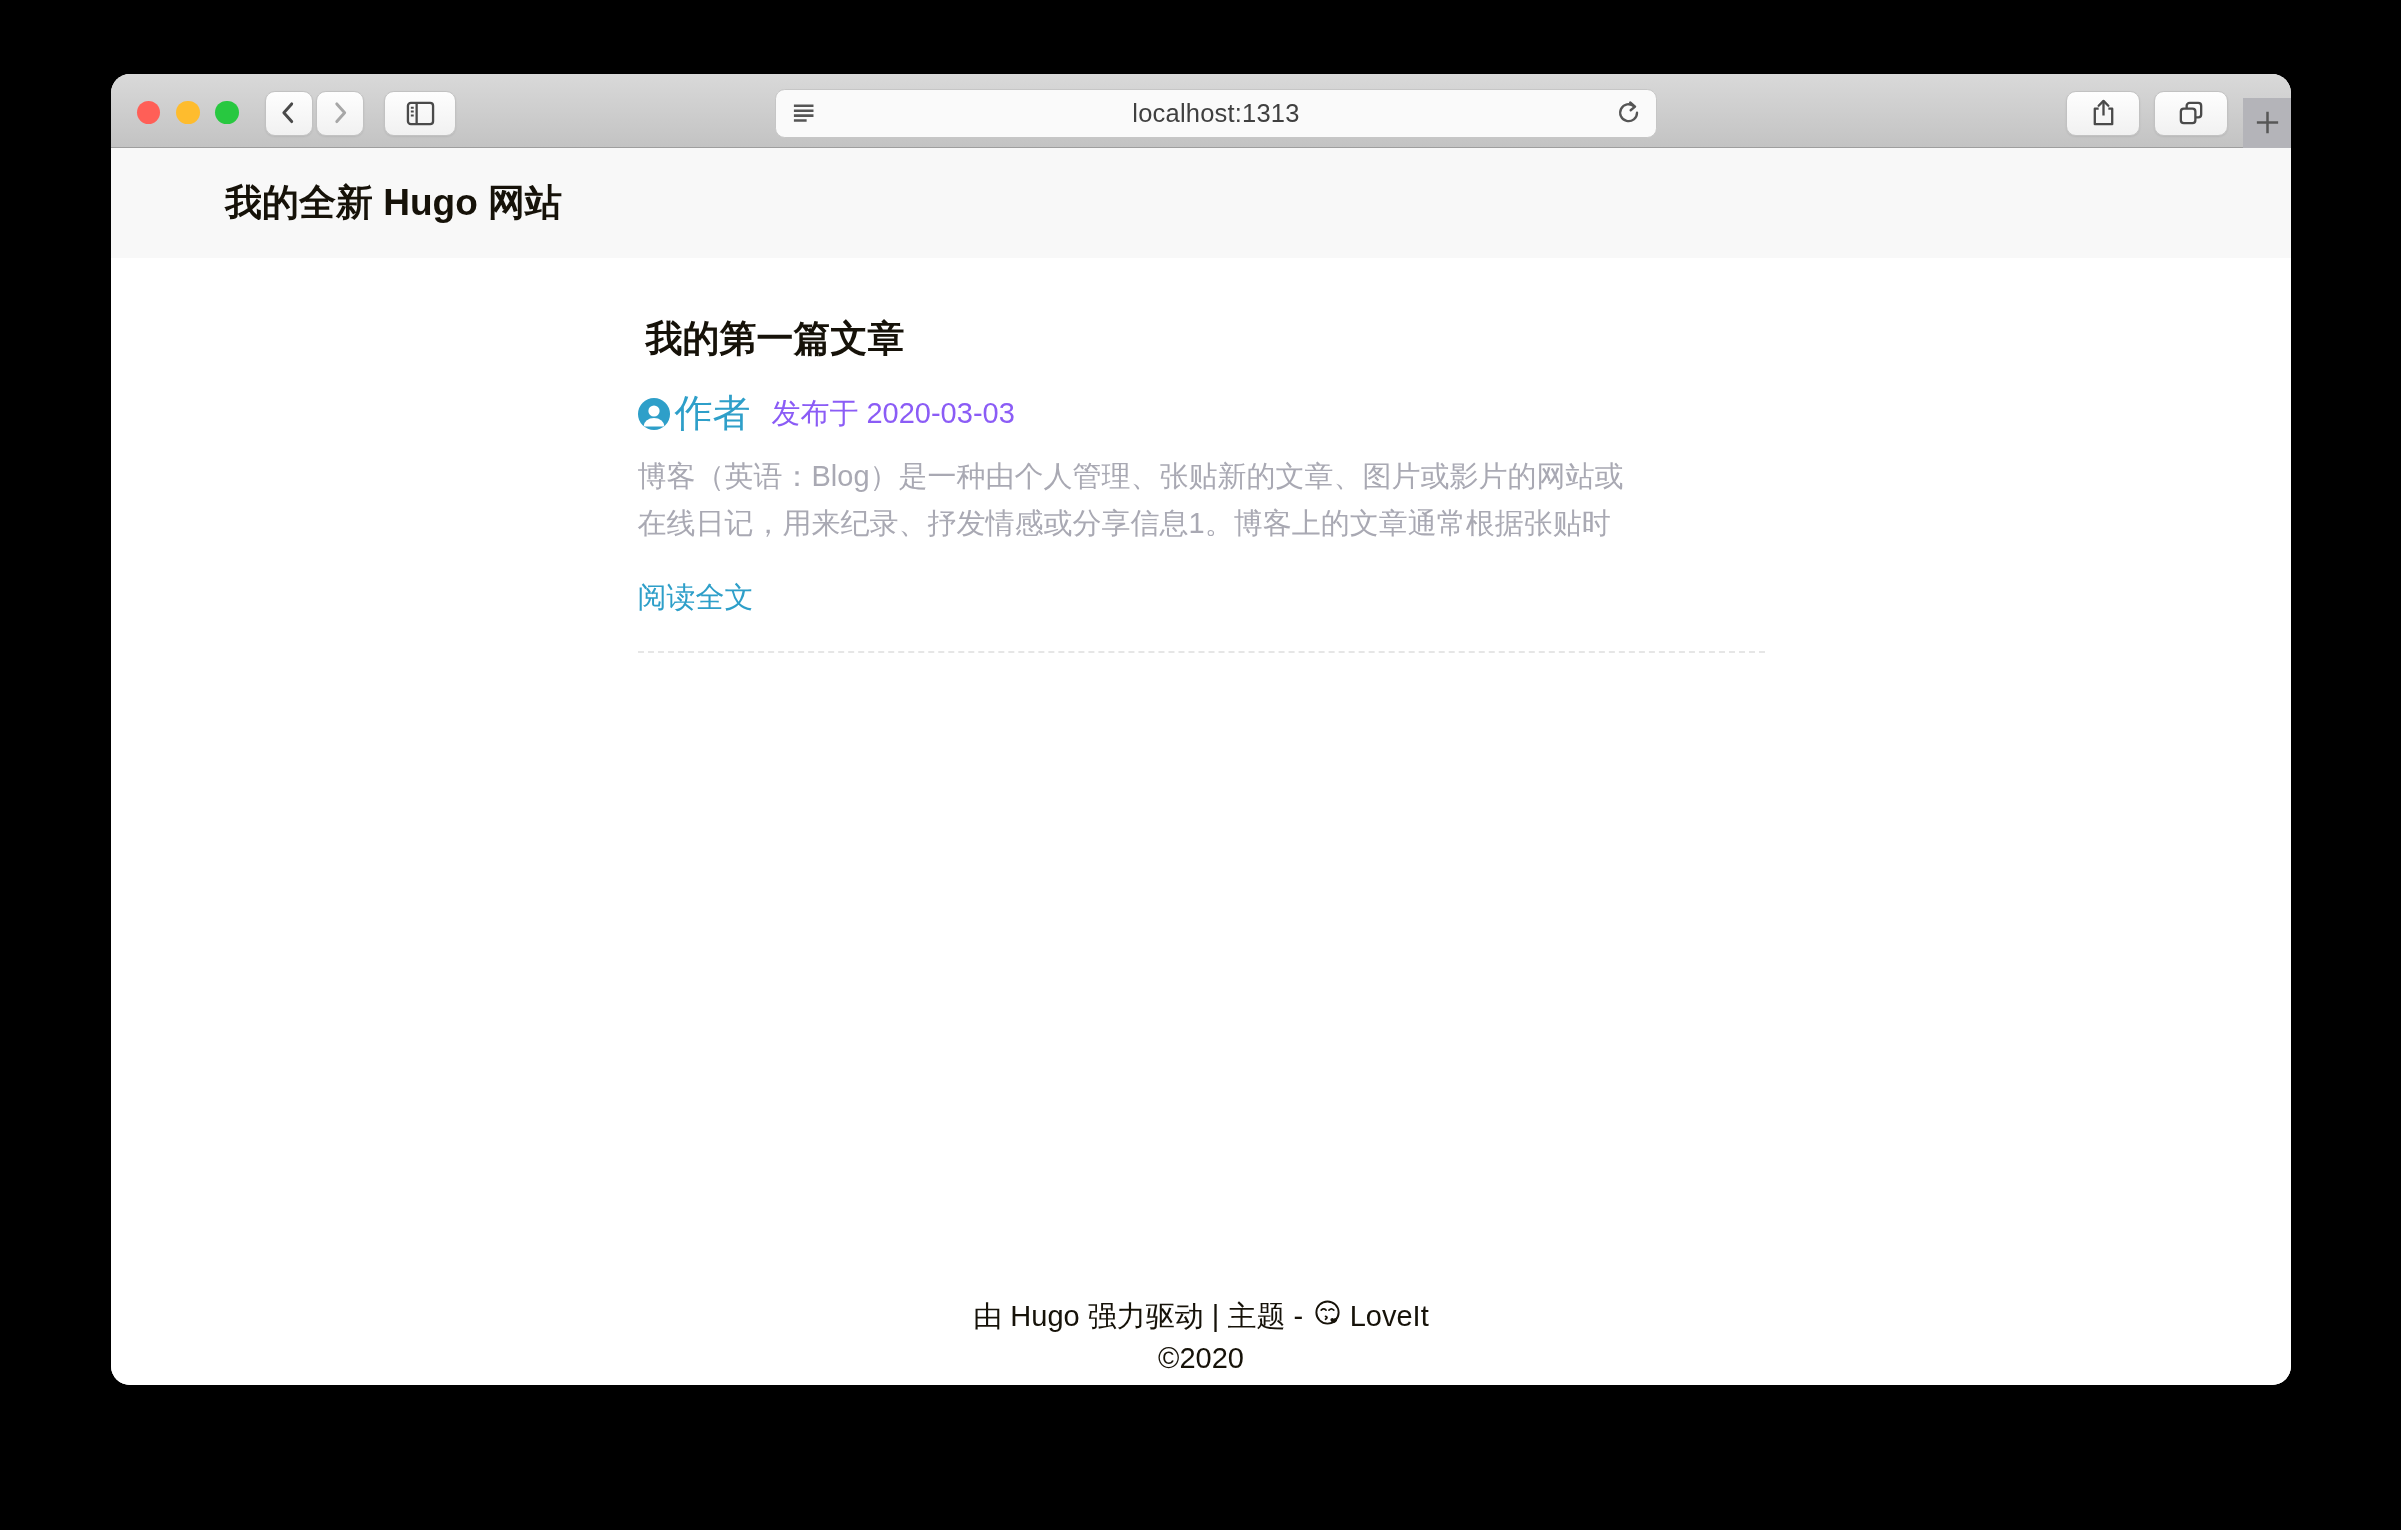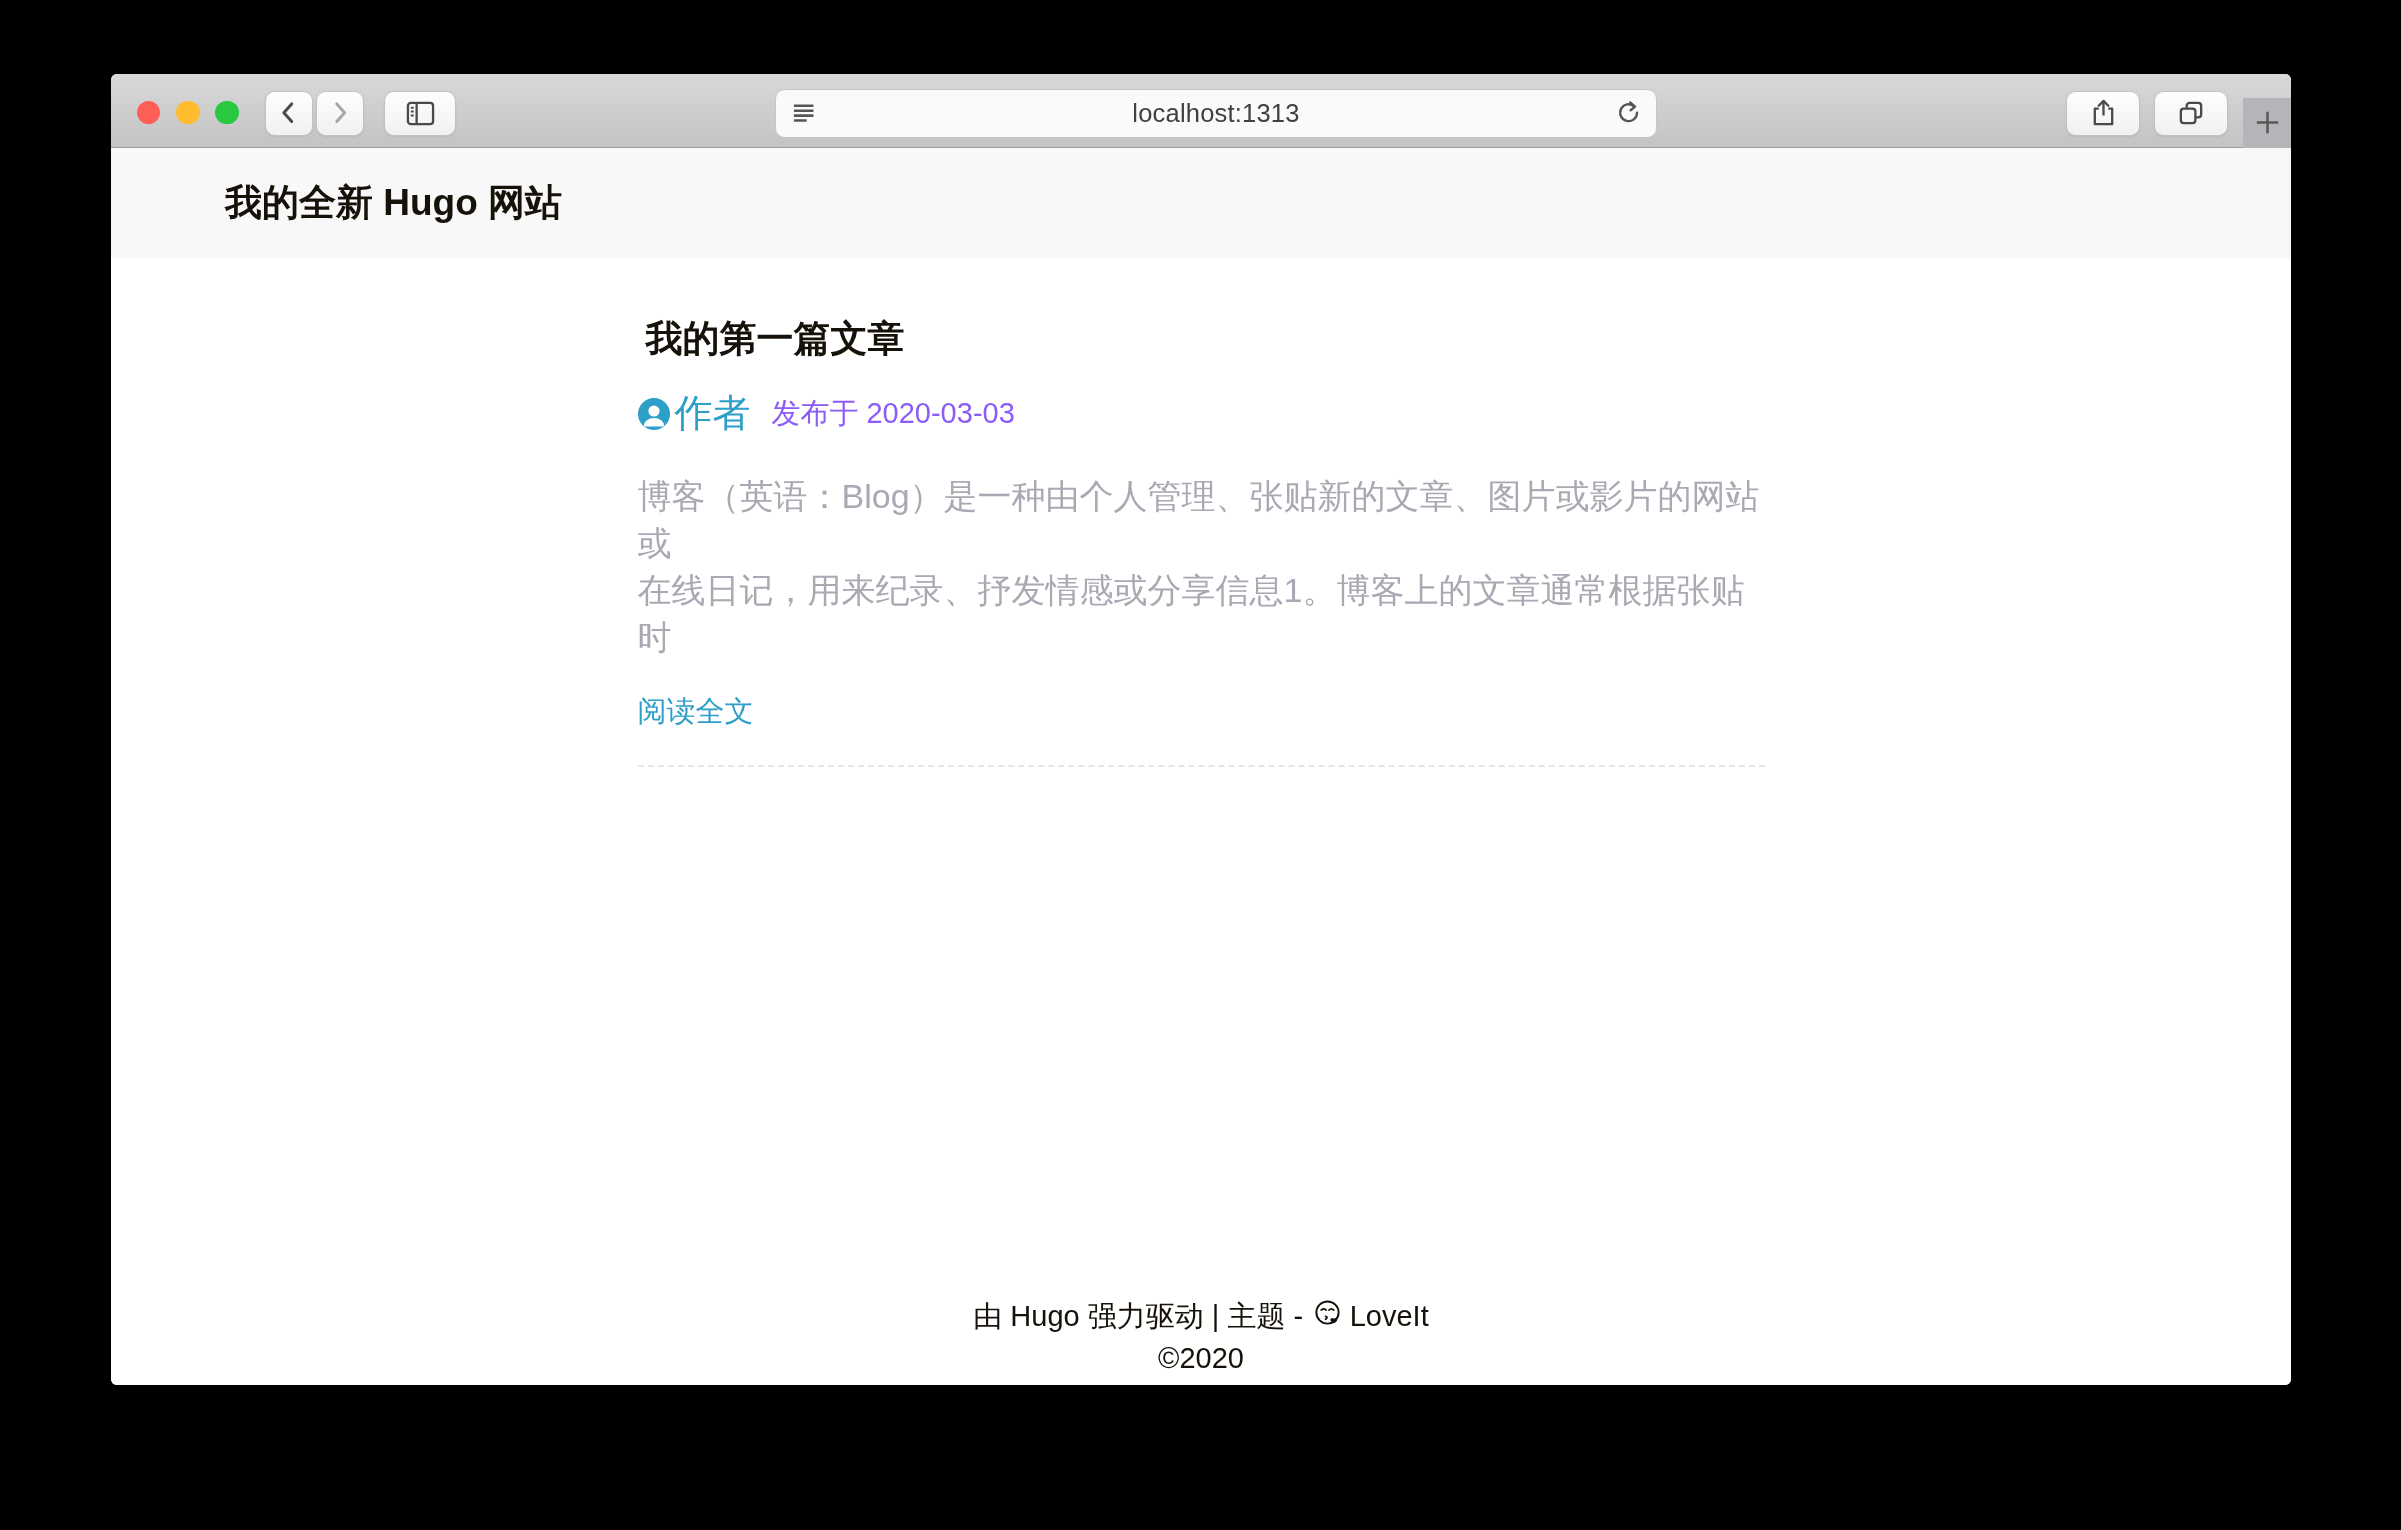--- a/index.html
+++ b/index.html
@@ -3,21 +3,21 @@
 <meta charset="utf-8">
 <style>
   html,body{margin:0;padding:0;background:#000;}
   *{box-sizing:border-box;}
   .stage{
     position:relative;width:2401px;height:1531px;background:#000;overflow:hidden;
     font-family:"Liberation Sans","DejaVu Sans",sans-serif;
   }
   .window{
     position:absolute;left:111px;top:74px;width:2180px;height:1311px;
-    border-radius:6px;overflow:hidden;background:#fff;
+    border-radius:19px;overflow:hidden;background:#fff;
     box-shadow:0 39px 118px 29px rgba(0,0,0,0.75);
     display:flex;flex-direction:column;
   }
   
   .toolbar{
     position:relative;height:74px;flex:0 0 74px;
     background:linear-gradient(#d9d9d9,#c3c3c3);
     border-bottom:1px solid #9e9e9e;
   }
   .tl{position:absolute;top:26.5px;width:23.5px;height:23.5px;border-radius:50%;}
@@ -60,21 +60,21 @@
   .site-nav{display:flex;align-items:center;}
   .nav-item{font-size:30px;color:#161209;margin-left:43px;cursor:pointer;}
   .nav-divider{width:2.9px;height:31px;background:#161209;margin:0 35px 0 39px;}
   .theme-toggle{width:35px;height:35px;cursor:pointer;}
   main.content{flex:1;}
   .post-col{width:1127px;margin:0 auto;padding-top:52px;}
   .post-title{font-size:37px;font-weight:bold;color:#161209;margin:8px;line-height:41px;cursor:pointer;}
   .post-meta{margin-top:29px;display:flex;align-items:center;}
   .author-name{font-size:38px;color:#2e9fc9;margin-left:4.9px;cursor:pointer;}
   .post-date{font-size:29px;color:#8b5cf6;margin-left:21px;}
-  .post-summary{margin-top:34px;font-size:34px;line-height:47px;color:#a9a9b3;}
+  .post-summary{margin-top:14px;font-size:29px;line-height:47px;color:#a9a9b3;}
   .read-more{margin-top:31px;font-size:29px;color:#2e9fc9;cursor:pointer;}
   .post-divider{margin-top:33px;border-top:2px dashed #e6e6e6;height:0;}
   
   .site-footer{flex:0 0 auto;text-align:center;color:#161209;padding-bottom:8.8px;}
   .footer-line1{font-size:29px;line-height:35px;margin-bottom:6.9px;display:flex;align-items:flex-start;justify-content:center;}
   .footer-line1 .kiss{margin:0 7.8px 0 9.8px;}
   .footer-theme-link{cursor:pointer;}
   .footer-line2{font-size:29px;line-height:35px;}
 </style>
 </head>

